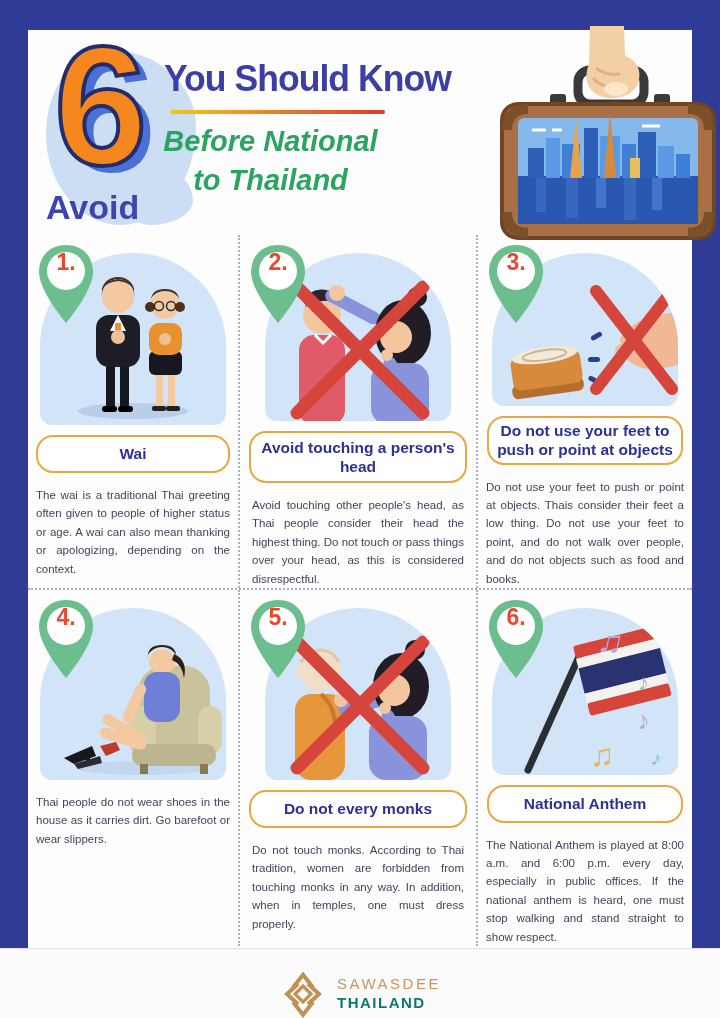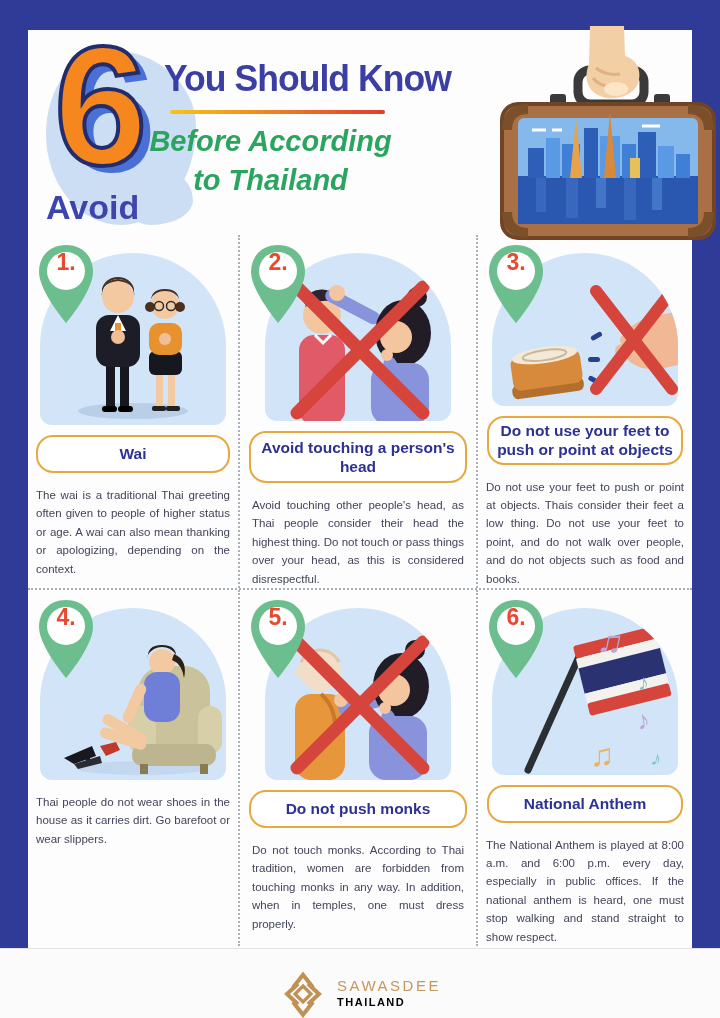--- a/index.html
+++ b/index.html
@@ -58,40 +58,40 @@
   .title-text.italic { }
   .panel-body { margin-top:13px; width:100%; padding:0 8px;
     font-size:11.5px; line-height:1.6; color:#42445a; text-align:justify; }
   .panel.c2 .panel-body { padding:0 12px; }
 
   
   .footer { position:absolute; left:0; top:948px; width:720px; height:90px; background:#fbfbfb;
     border-top:1px solid #e3e3e3; display:flex; align-items:center; justify-content:center; gap:10px; }
   .brand-text { display:flex; flex-direction:column; line-height:1.25; }
   .brand-name { font-size:15px; letter-spacing:2.5px; color:#c8955d; }
-  .brand-subtitle { font-size:11px; font-weight:bold; letter-spacing:1.5px; color:#000000; }
+  .brand-subtitle { font-size:15px; font-weight:bold; letter-spacing:1.5px; color:#0f766e; }
 </style>
 </head>
 <body>
 
 <div class="page">
 
   <div class="frame-top"></div>
   <div class="frame-left"></div>
   <div class="frame-right"></div>
 
   <div class="header">
     <div class="map-blob1"></div>
     <div class="map-blob2"></div>
     <div class="big-six">6</div>
     <div class="things-label">Avoid</div>
     <div class="header-title">You Should Know</div>
     <div class="header-divider"></div>
     <div class="header-subtitle">
-      <span>Before According</span><br>
+      <span>Before National</span><br>
       <span>to Thailand</span>
     </div>
 
     <svg class="suitcase" width="224" height="224" viewBox="0 0 224 224">
 
       <rect x="86" y="44" width="66" height="34" rx="12" fill="none" stroke="#3a3a3a" stroke-width="9"></rect>
 
       <path d="M98 0 L132 0 L133 30 C146 34 150 46 146 58 C140 70 122 76 108 70 C94 64 92 50 97 38 Z" fill="#f2cfa4"></path>
       <path d="M101 52 q8 10 22 8" stroke="#e0b183" stroke-width="3" fill="none"></path>
       <path d="M104 42 q10 8 24 6" stroke="#e0b183" stroke-width="3" fill="none"></path>
@@ -313,21 +313,21 @@
             <path d="M113 76 a23 23 0 0 1 32 -12 q-24 -2 -32 12 Z" fill="#221c26"></path>
             <rect x="104" y="108" width="58" height="64" rx="17" fill="#8893dc"></rect>
             <rect x="114" y="106" width="13" height="34" rx="6.5" fill="#8893dc" transform="rotate(-30 114 106)"></rect>
             <circle cx="120" cy="100" r="6" fill="#f3c6a0"></circle>
 
             <line x1="32" y1="34" x2="158" y2="160" stroke="#d6453b" stroke-width="13" stroke-linecap="round"></line>
             <line x1="158" y1="34" x2="32" y2="160" stroke="#d6453b" stroke-width="13" stroke-linecap="round"></line>
           </svg>
         </div>
         <div class="title-box">
-          <span class="title-text">Do not push monks</span>
+          <span class="title-text">Do not every monks</span>
         </div>
         <div class="panel-body">Do not touch monks. According to Thai tradition, women are forbidden from touching monks in any way. In addition, when in temples, one must dress properly.</div>
       </div>
 
       <div class="panel c3">
         <svg class="pin" viewBox="0 0 60 82">
           <path d="M30 2 C13 2 3 14 3 29 C3 48 30 80 30 80 C30 80 57 48 57 29 C57 14 47 2 30 2 Z" fill="#6dbe8e"></path>
           <circle cx="30" cy="28" r="19" fill="#ffffff"></circle>
         </svg>
         <div class="pin-number">6.</div>

